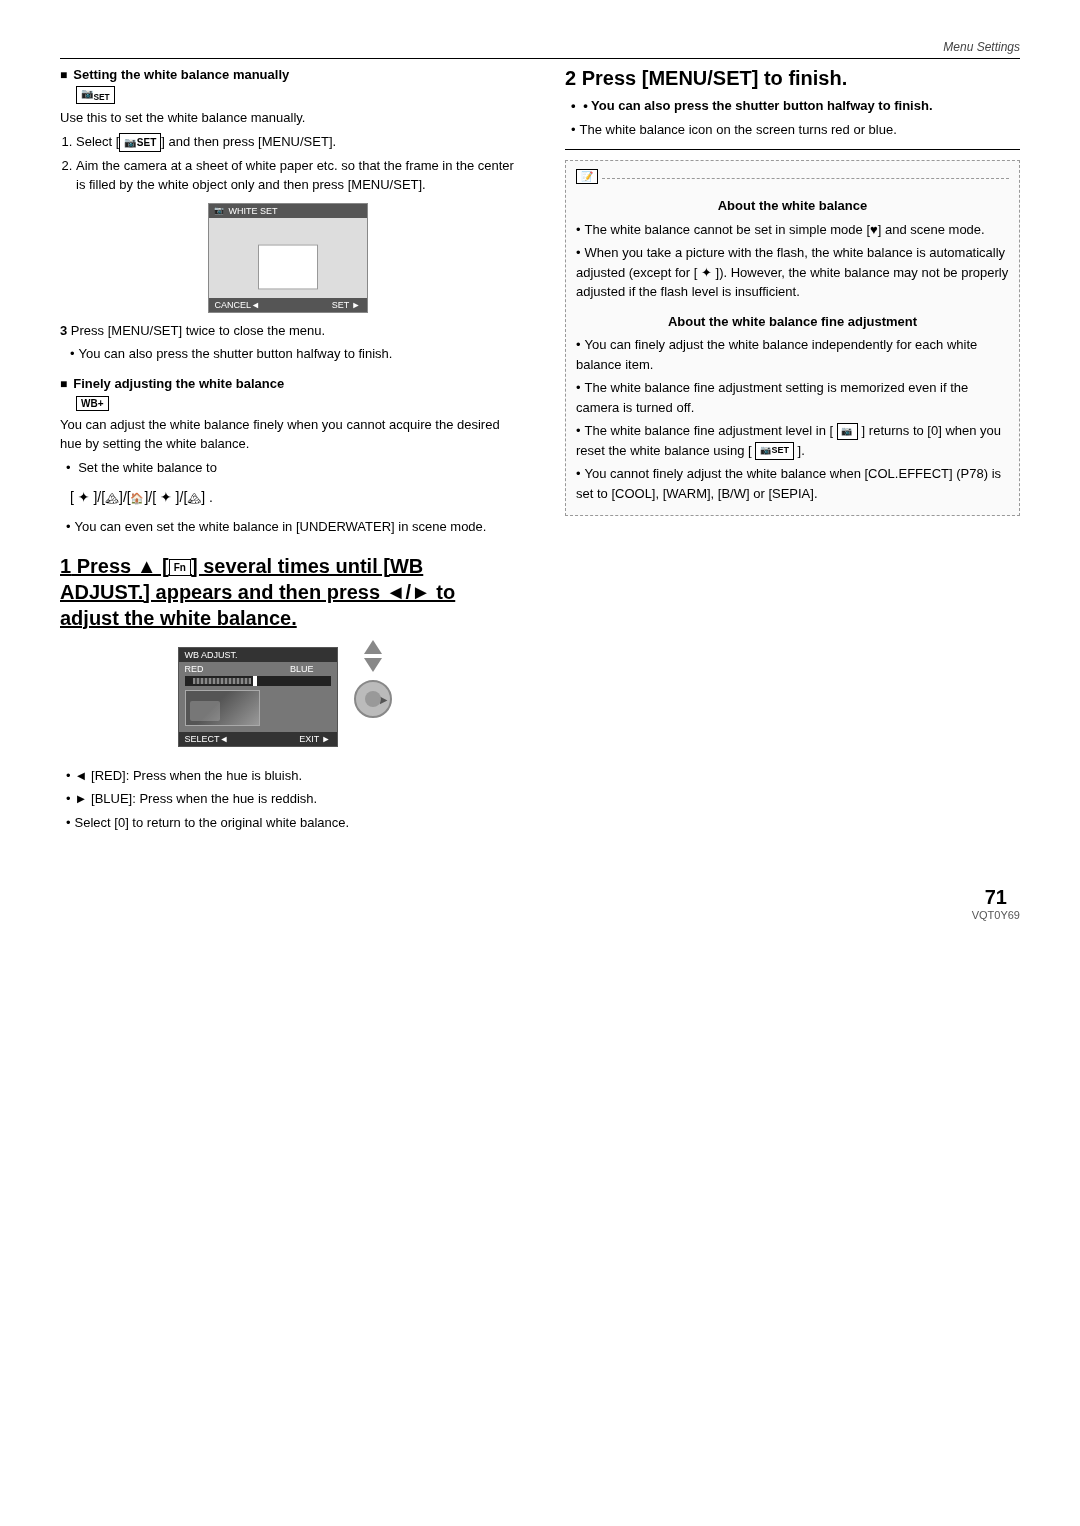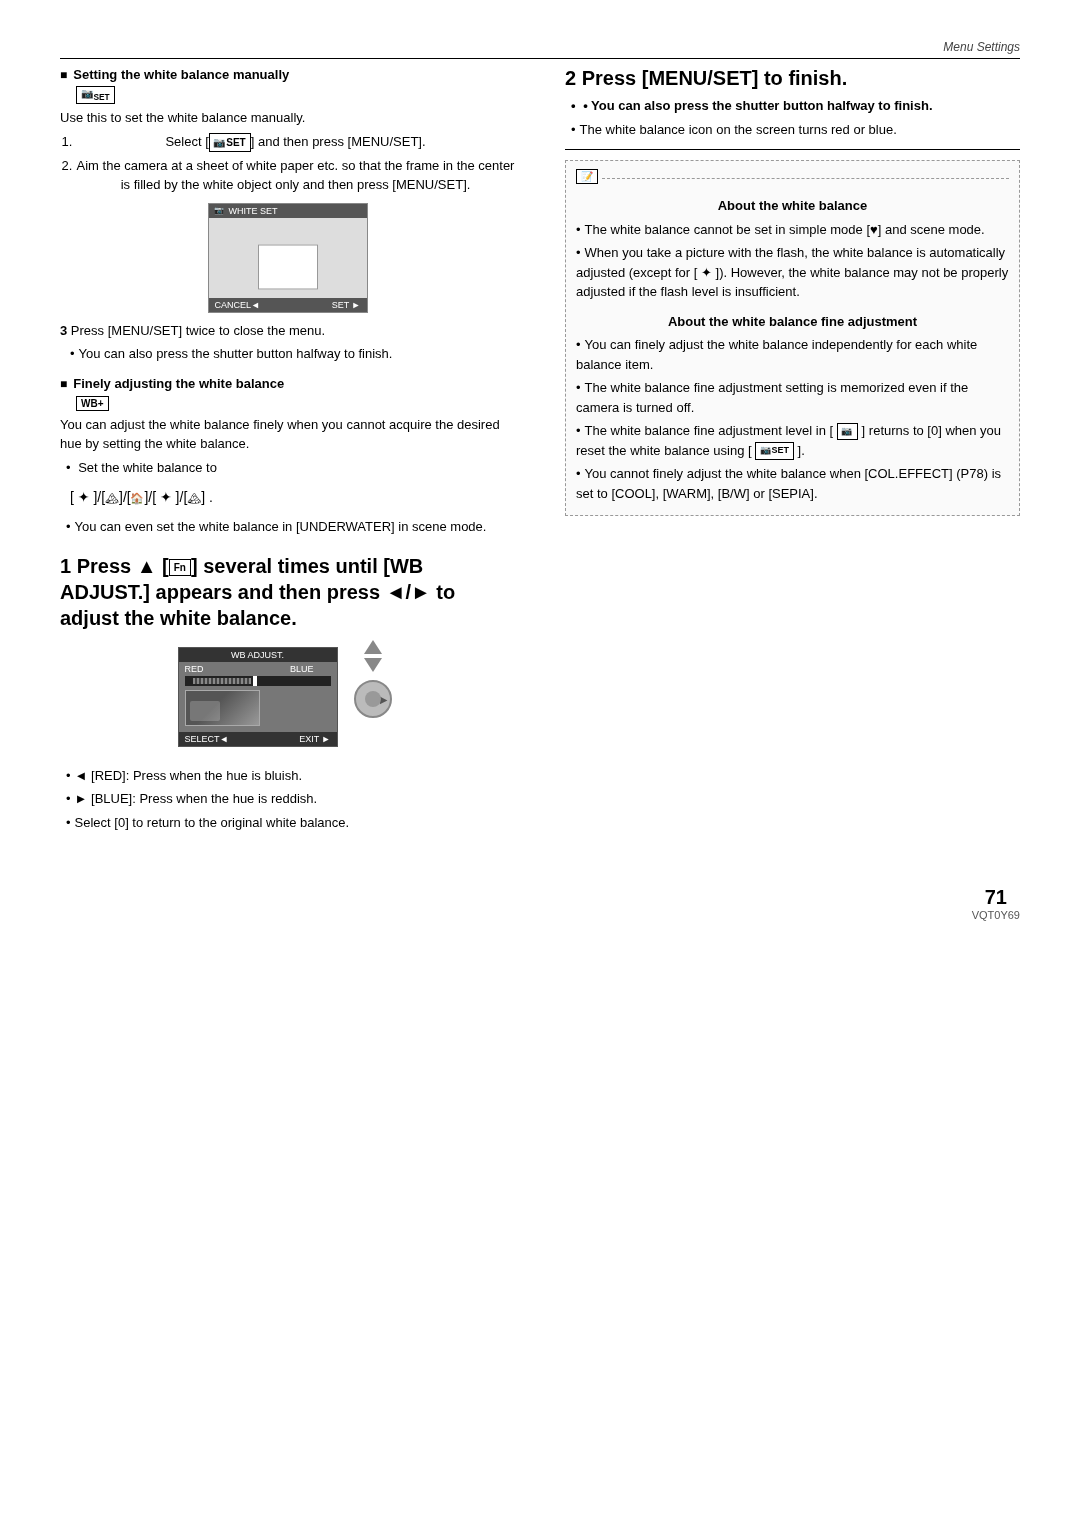--- a/index.html
+++ b/index.html
@@ -62,21 +62,20 @@
       list-style: none;
       padding-left: 0;
     }
     ul li::before {
       content: '•';
       margin-right: 4px;
     }
     .numbered-list {
       list-style: decimal;
       padding-left: 16px;
-      text-align: center;
     }
     .numbered-list li::before {
       content: none;
     }
     .step-number {
       font-weight: bold;
       font-size: 13px;
     }
     .white-set-img {
       width: 160px;
@@ -126,35 +125,35 @@
     }
     .wb-adjust-img {
       width: 160px;
       height: 100px;
       border: 1px solid #888;
       background: #888;
       margin: 8px auto;
       display: block;
       position: relative;
       overflow: hidden;
-      text-align: center;
     }
     .wb-adjust-title {
       background: #444;
       color: #fff;
       font-size: 9px;
       padding: 2px 6px;
       position: absolute;
       top: 0; left: 0; right: 0;
     }
     .big-step-heading {
       font-size: 20px;
       font-weight: bold;
       margin: 16px 0 6px 0;
       line-height: 1.3;
+      text-decoration: underline;
     }
     .step2-heading {
       font-size: 20px;
       font-weight: bold;
       margin-bottom: 6px;
     }
     .note-box {
       border: 1px dashed #999;
       padding: 8px 10px;
       margin: 10px 0;

